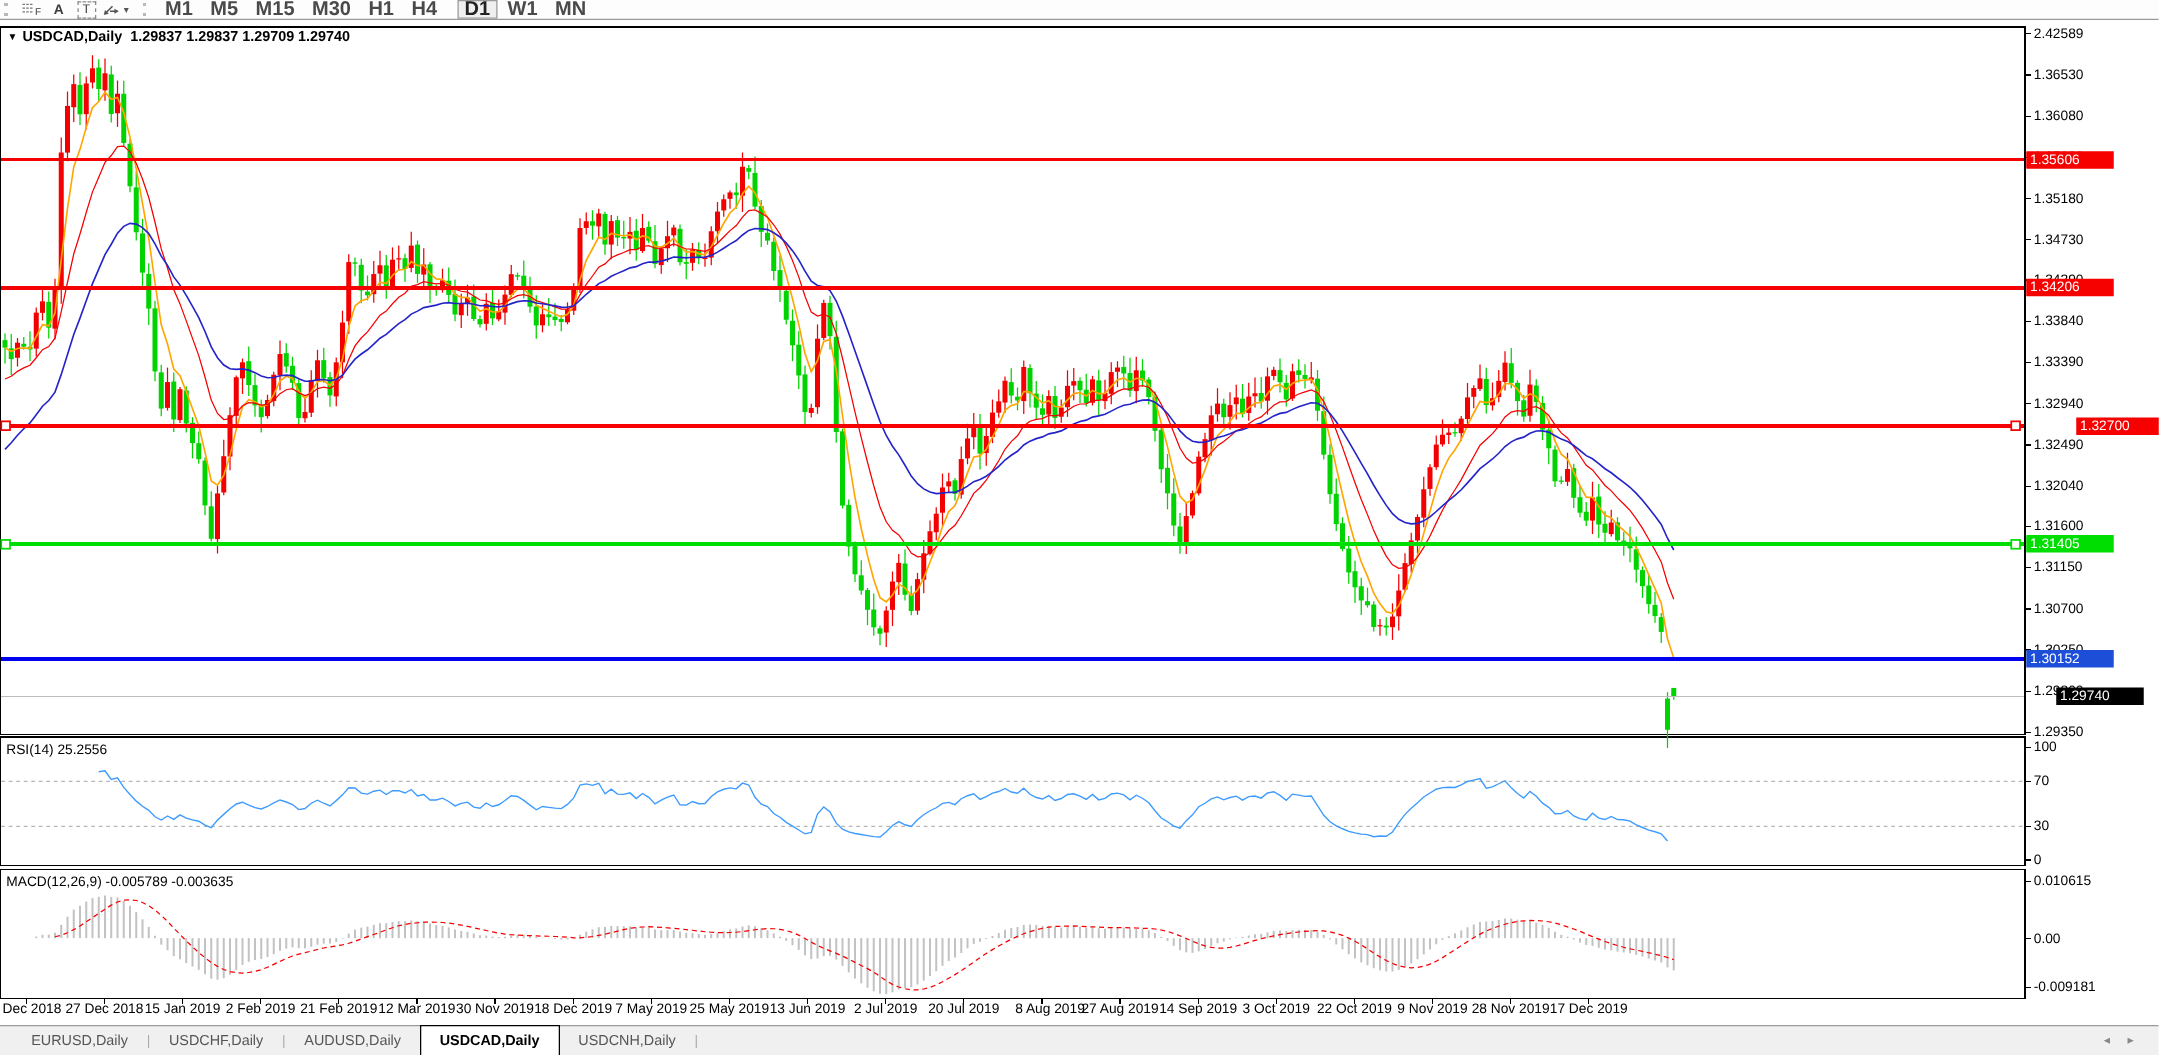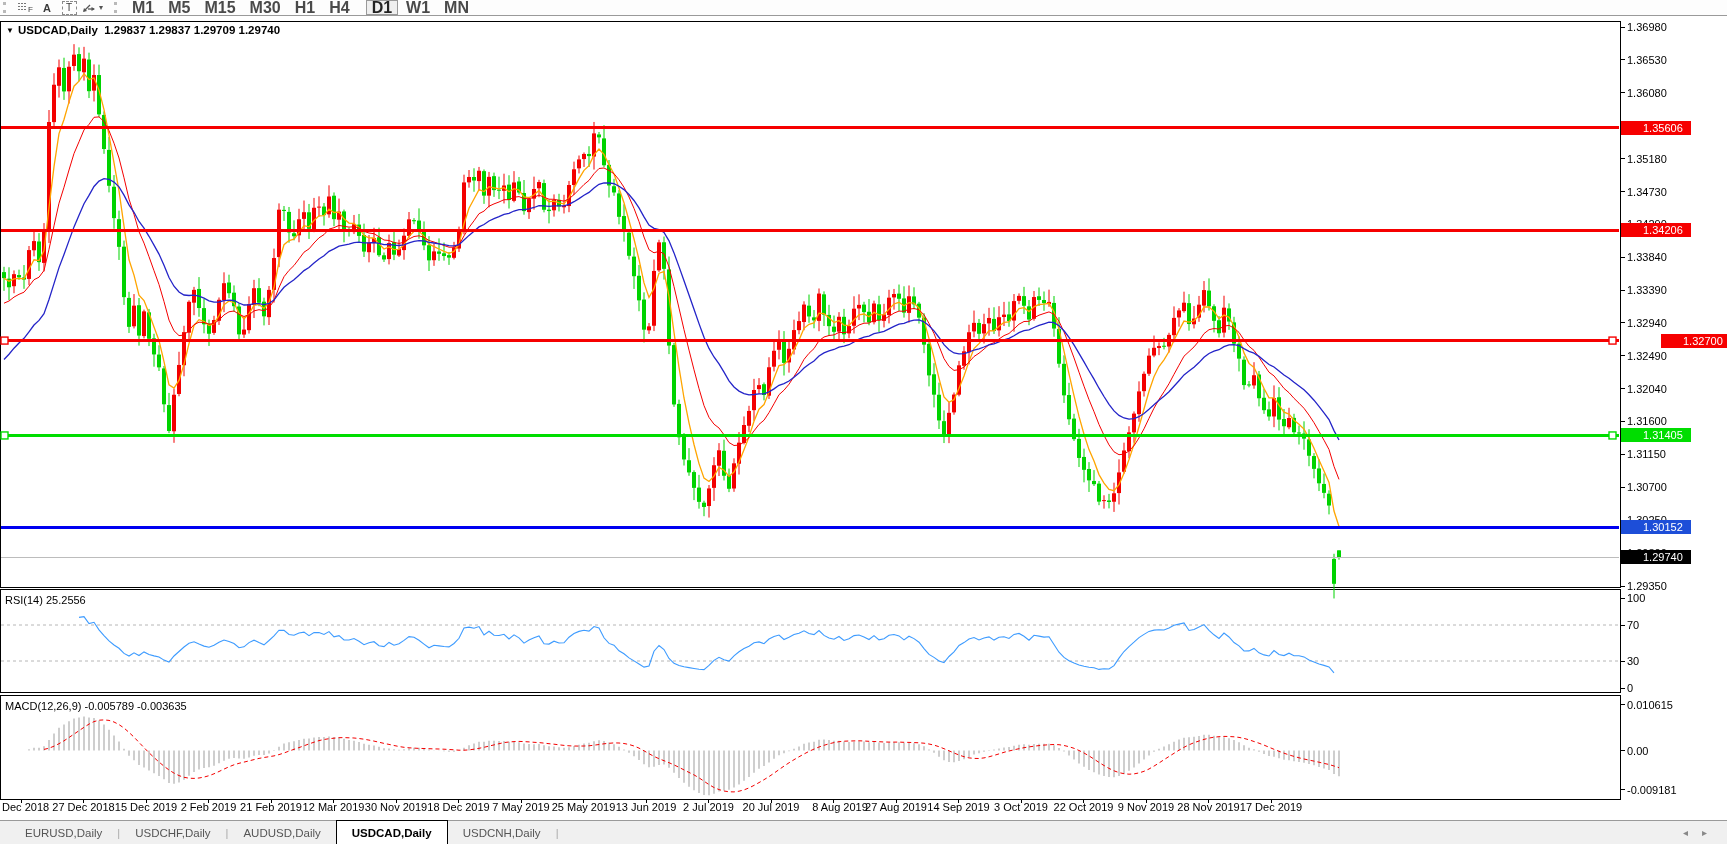--- a/index.html
+++ b/index.html
@@ -18,21 +18,21 @@
   .tf-btn{display:inline-flex;align-items:center;justify-content:center;height:13px;
           padding:0 5px;font-size:16px;font-weight:bold;color:#4a4a4a;margin:0 1px;border:1px solid transparent;}
   .tf-btn.active{border:1px solid #9a9a9a;background:#efefef;color:#222;}
   .caret{font-size:8px;color:#555;margin-left:2px;}
   
   #chart-title{position:absolute;left:6px;top:24px;font-size:11.5px;font-weight:bold;white-space:pre;}
   #chart-title .tri{font-size:8px;vertical-align:1px;margin-right:4px;}
   .ind-label{position:absolute;left:5px;font-size:11px;white-space:pre;}
   .tick-label{position:absolute;left:1627px;font-size:11px;line-height:14px;height:14px;}
   .badge{position:absolute;left:1621px;width:70px;height:14px;line-height:14px;font-size:11px;
-         color:#fff;padding-left:22px;box-sizing:border-box;}
+         color:#fff;padding-left:3px;box-sizing:border-box;}
   .date-label{position:absolute;top:801px;font-size:11px;transform:translateX(-50%);white-space:pre;}
   
   #tabbar{position:absolute;left:0;top:820px;width:1727px;height:24px;background:#f0f0f0;
           border-top:1px solid #9a9a9a;display:flex;align-items:stretch;}
   .tab{display:flex;align-items:center;padding:0 15px;font-size:11.5px;color:#555;cursor:default;}
   .tab.active{background:#fff;border:1px solid #000;border-bottom:none;font-weight:bold;color:#000;margin-top:-1px;}
   .tab-sep{display:flex;align-items:center;color:#aaa;font-size:11px;}
   #tab-arrows{position:absolute;right:6px;top:6px;font-size:10px;color:#888;letter-spacing:14px;}
 </style>
 </head>
@@ -945,21 +945,21 @@
   </svg>
 
 <div id="chart-title"><span class="tri">▼</span><span>USDCAD,Daily</span>  <span style="font-weight:bold">1.29837 1.29837 1.29709 1.29740</span></div>
 
 <div class="ind-label" style="top:594px"><span>RSI(14)</span> <span>25.2556</span></div>
 
 <div class="ind-label" style="top:700px"><span>MACD(12,26,9)</span> <span>-0.005789 -0.003635</span></div>
 
 <div id="labels-root">
     <div>
-      <div class="tick-label" style="top: 20px;">1.36980</div>
+      <div class="tick-label" style="top: 20px;">2.42589</div>
       <div class="tick-label" style="top: 52.9694px;">1.36530</div>
       <div class="tick-label" style="top: 85.9389px;">1.36080</div>
       <div class="tick-label" style="top: 118.908px;">1.35630</div>
       <div class="tick-label" style="top: 151.878px;">1.35180</div>
       <div class="tick-label" style="top: 184.847px;">1.34730</div>
       <div class="tick-label" style="top: 217.084px;">1.34290</div>
       <div class="tick-label" style="top: 250.053px;">1.33840</div>
       <div class="tick-label" style="top: 283.023px;">1.33390</div>
       <div class="tick-label" style="top: 315.992px;">1.32940</div>
       <div class="tick-label" style="top: 348.962px;">1.32490</div>
@@ -968,33 +968,33 @@
       <div class="tick-label" style="top: 447.138px;">1.31150</div>
       <div class="tick-label" style="top: 480.107px;">1.30700</div>
       <div class="tick-label" style="top: 513.076px;">1.30250</div>
       <div class="tick-label" style="top: 546.046px;">1.29800</div>
       <div class="tick-label" style="top: 579.015px;">1.29350</div>
       <div class="badge" style="top: 120.667px; background: rgb(246, 0, 0);">1.35606</div>
       <div class="badge" style="top: 223.238px; background: rgb(246, 0, 0);">1.34206</div>
       <div class="badge" style="top: 333.576px; background: rgb(246, 0, 0); margin-left: 40px;">1.32700</div>
       <div class="badge" style="top: 428.455px; background: rgb(0, 221, 0);">1.31405</div>
       <div class="badge" style="top: 520.256px; background: #1d4ed8;">1.30152</div>
-      <div class="badge" style="top: 550.442px; background: rgb(0, 0, 0);">1.29740</div>
+      <div class="badge" style="top: 550.442px; background: rgb(0, 0, 0); margin-left: 24px;">1.29740</div>
       <div class="tick-label" style="top: 591px;">100</div>
       <div class="tick-label" style="top: 618px;">70</div>
       <div class="tick-label" style="top: 654px;">30</div>
       <div class="tick-label" style="top: 681px;">0</div>
       <div class="tick-label" style="top: 697.922px;">0.010615</div>
       <div class="tick-label" style="top: 743.5px;">0.00</div>
       <div class="tick-label" style="top: 782.92px;">-0.009181</div>
     </div>
     <div>
       <div class="date-label" style="left: 21px;">8 Dec 2018</div>
       <div class="date-label" style="left: 83.5px;">27 Dec 2018</div>
-      <div class="date-label" style="left: 146px;">15 Dec 2019</div>
+      <div class="date-label" style="left: 146px;">15 Jan 2019</div>
       <div class="date-label" style="left: 208.5px;">2 Feb 2019</div>
       <div class="date-label" style="left: 271px;">21 Feb 2019</div>
       <div class="date-label" style="left: 333.5px;">12 Mar 2019</div>
       <div class="date-label" style="left: 396px;">30 Nov 2019</div>
       <div class="date-label" style="left: 458.5px;">18 Dec 2019</div>
       <div class="date-label" style="left: 521px;">7 May 2019</div>
       <div class="date-label" style="left: 583.5px;">25 May 2019</div>
       <div class="date-label" style="left: 646px;">13 Jun 2019</div>
       <div class="date-label" style="left: 708.5px;">2 Jul 2019</div>
       <div class="date-label" style="left: 771px;">20 Jul 2019</div>

